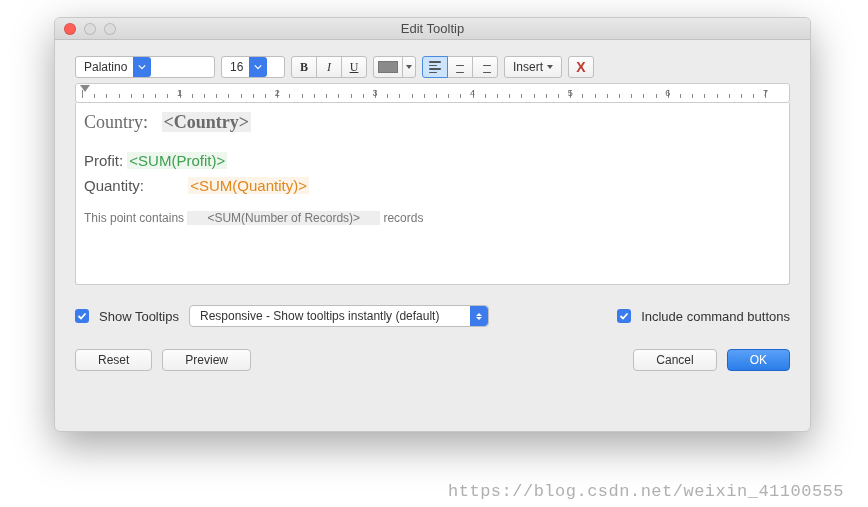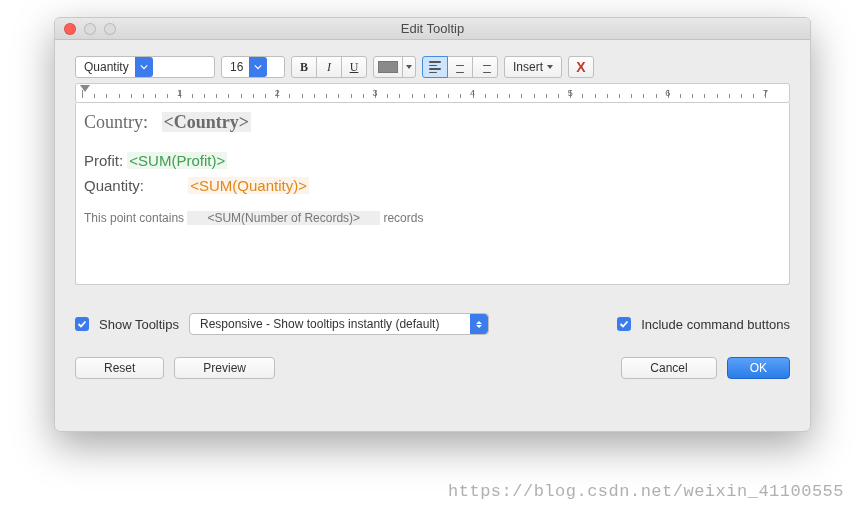--- a/index.html
+++ b/index.html
@@ -36,31 +36,31 @@
 .ruler .num { position: absolute; top: 4px; transform: translateX(-50%); }
 .ruler .marker { position: absolute; top: 1px; left: 4px; width: 0; height: 0; border-left: 5px solid transparent; border-right: 5px solid transparent; border-top: 7px solid #888; }
 .editor { height: 182px; background: #fff; border: 1px solid #ccc; border-top: none; border-radius: 0 0 3px 3px; padding: 6px 8px; font-size: 14px; line-height: 1.5; }
 .l1 { font-family: Georgia, 'Times New Roman', serif; font-size: 18px; color: #6b6b6b; }
 .l1 .fld { font-weight: bold; background: #eee; padding: 0 2px; }
 .l23 { font-family: -apple-system, Arial, sans-serif; font-size: 15px; color: #555; margin-top: 14px; }
 .l23 .grn { color: #3fa050; background: #edf7ee; padding: 0 2px; }
 .l23 .org { color: #e0871f; background: #fcf4e8; padding: 0 2px; margin-left: 40px; }
 .l4 { font-size: 12px; color: #777; margin-top: 12px; }
 .l4 .gry { background: #eee; padding: 0 20px; }
-.lower { margin-top: 28px; display: flex; align-items: center; gap: 10px; }
+.lower { margin-top: 20px; display: flex; align-items: center; gap: 10px; }
 .chk { width: 14px; height: 14px; border-radius: 3px; background: #3b7bec; display: flex; align-items: center; justify-content: center; }
 .chk svg { width: 10px; height: 10px; }
 .sel2 { flex: 0 0 300px; height: 22px; background: #fff; border: 1px solid #bebebe; border-radius: 4px; display: flex; align-items: center; font-size: 12px; }
 .sel2 .txt { flex: 1; padding: 0 10px; }
 .sel2 .arr2 { width: 18px; height: 100%; background: #3b7bec; border-top-right-radius: 4px; border-bottom-right-radius: 4px; display: flex; flex-direction: column; align-items: center; justify-content: center; gap: 1px; }
 .sel2 .arr2 span { width: 0; height: 0; border-left: 3px solid transparent; border-right: 3px solid transparent; }
 .sel2 .arr2 .u { border-bottom: 3px solid #fff; }
 .sel2 .arr2 .d { border-top: 3px solid #fff; }
 .buttons { margin-top: 22px; display: flex; gap: 10px; }
-.pbtn { height: 22px; padding: 0 28px; background: linear-gradient(#fdfdfd,#f0f0f0); border: 1px solid #bfbfbf; border-radius: 4px; font-size: 12px; display: flex; align-items: center; }
+.pbtn { height: 22px; padding: 0 22px; background: linear-gradient(#fdfdfd,#f0f0f0); border: 1px solid #bfbfbf; border-radius: 4px; font-size: 12px; display: flex; align-items: center; }
 .pbtn.primary { background: linear-gradient(#5aa0f8,#2a7de8); border-color: #2266cc; color: #fff; padding: 0 22px; }
 .spacer { flex: 1; }
 .watermark { position: absolute; right: 24px; bottom: 6px; font-family: "Courier New", monospace; font-size: 17px; color: #b0b0b0; letter-spacing: 0.5px; }
 </style>
 </head>
 <body>
 
 <div class="window">
   <div class="titlebar">
     <div class="traffic">
@@ -68,21 +68,21 @@
       <div class="dot gray"></div>
       <div class="dot gray"></div>
     </div>
     <div class="title">Edit Tooltip</div>
   </div>
 
   <div class="content">
 
     <div class="toolbar">
       <div class="sel" style="width:140px">
-        <span class="txt">Quantity</span>
+        <span class="txt">Palatino</span>
         <span class="arr">
             <svg viewBox="0 0 10 10">
               <path d="M1 3 L5 7 L9 3" fill="none" stroke="#fff" stroke-width="1.5"></path>
             </svg>
           </span>
       </div>
       <div class="sel" style="width:64px">
         <span class="txt">16</span>
         <span class="arr">
             <svg viewBox="0 0 10 10">

